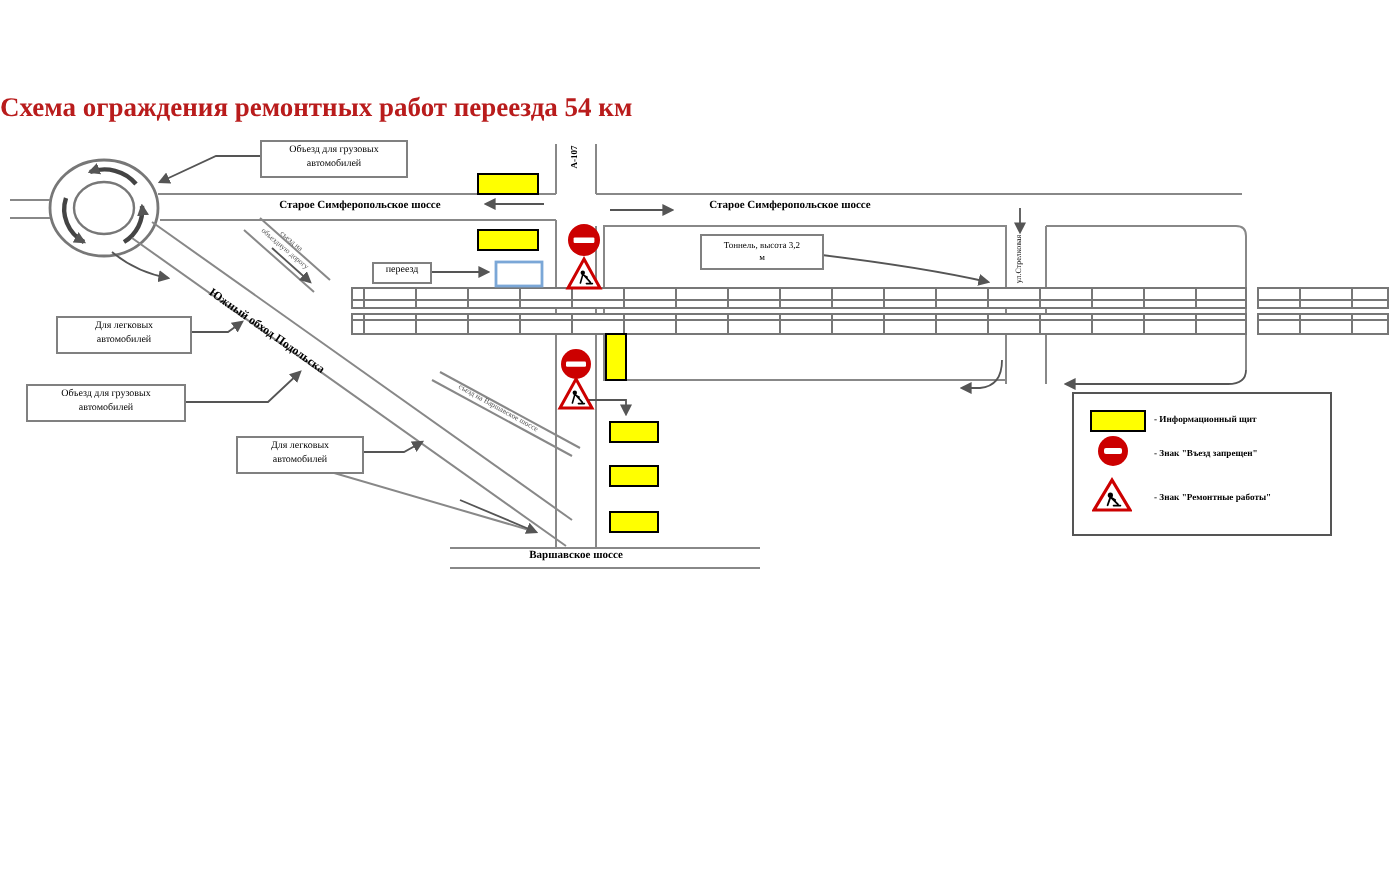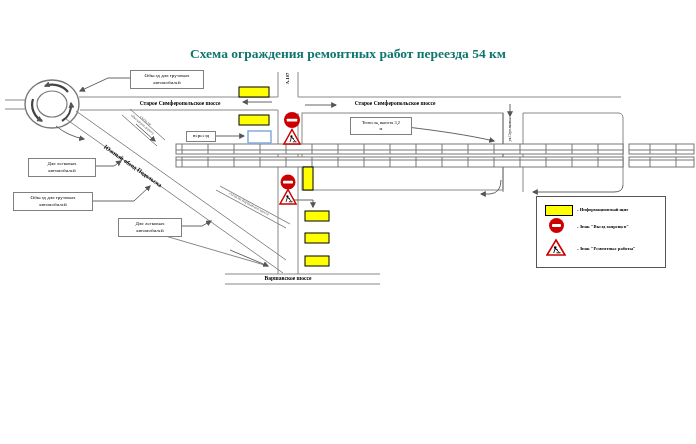--- a/index.html
+++ b/index.html
@@ -1,20 +1,20 @@
 <!DOCTYPE html>
 <html><head>
 <meta charset="utf-8">
 <style>
   html,body{margin:0;padding:0;background:#fff;}
   #stage{position:relative;width:696px;height:444px;background:#fff;overflow:hidden;
          font-family:"Liberation Serif",serif;}
   #stage svg{position:absolute;left:0;top:0;}
-  .title{position:absolute;top:46px;left:0;width:100%;text-align:center;
-         font:bold 13.5px "Liberation Serif",serif;color:#0f766e;}
+  .title{position:absolute;top:46px;left:0;width:100%;
+         font:bold 13.5px "Liberation Serif",serif;color:#b91c1c;}
   .box{position:absolute;border:1px solid #808080;background:#fff;text-align:center;
        font:5px "Liberation Serif",serif;line-height:1.3;padding:2px 1px;color:#000;}
   .roadname{position:absolute;text-align:center;font:bold 5.5px "Liberation Serif",serif;color:#000;}
   .note{position:absolute;text-align:center;font:3.8px "Liberation Serif",serif;color:#555;line-height:1.2;}
   .rot-90{transform:rotate(-90deg);transform-origin:center;}
   .legend{position:absolute;left:536px;top:196px;width:128px;height:70px;
           border:1px solid #555;background:#fff;}
   .legend-row{position:absolute;left:0;width:100%;height:18px;}
   .legend-text{position:absolute;left:40px;font:bold 4.6px "Liberation Serif",serif;color:#000;}
   .swatch{position:absolute;left:8px;top:0;width:26px;height:9px;border:1px solid #000;}

